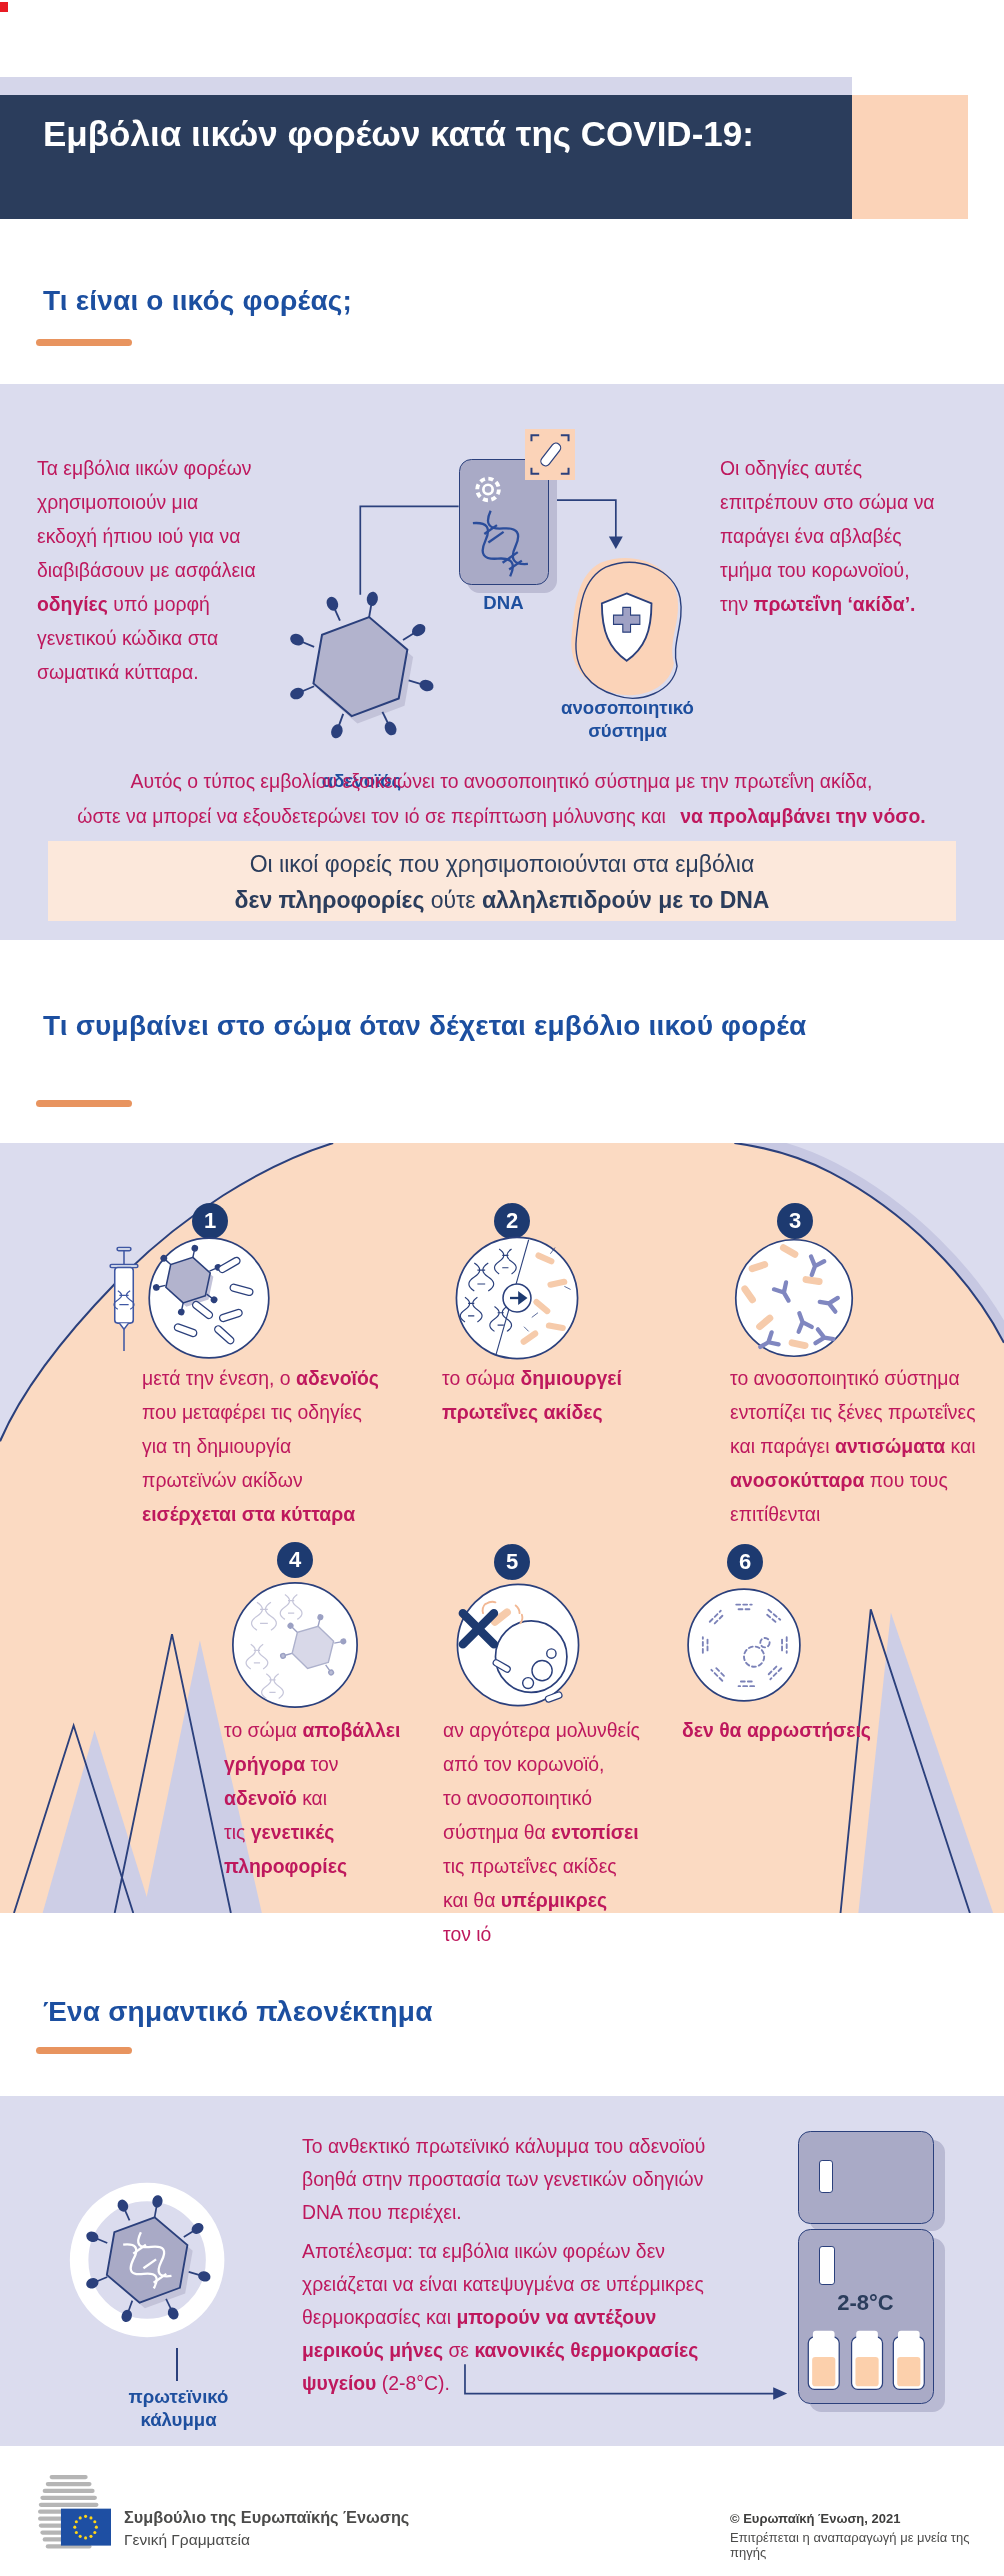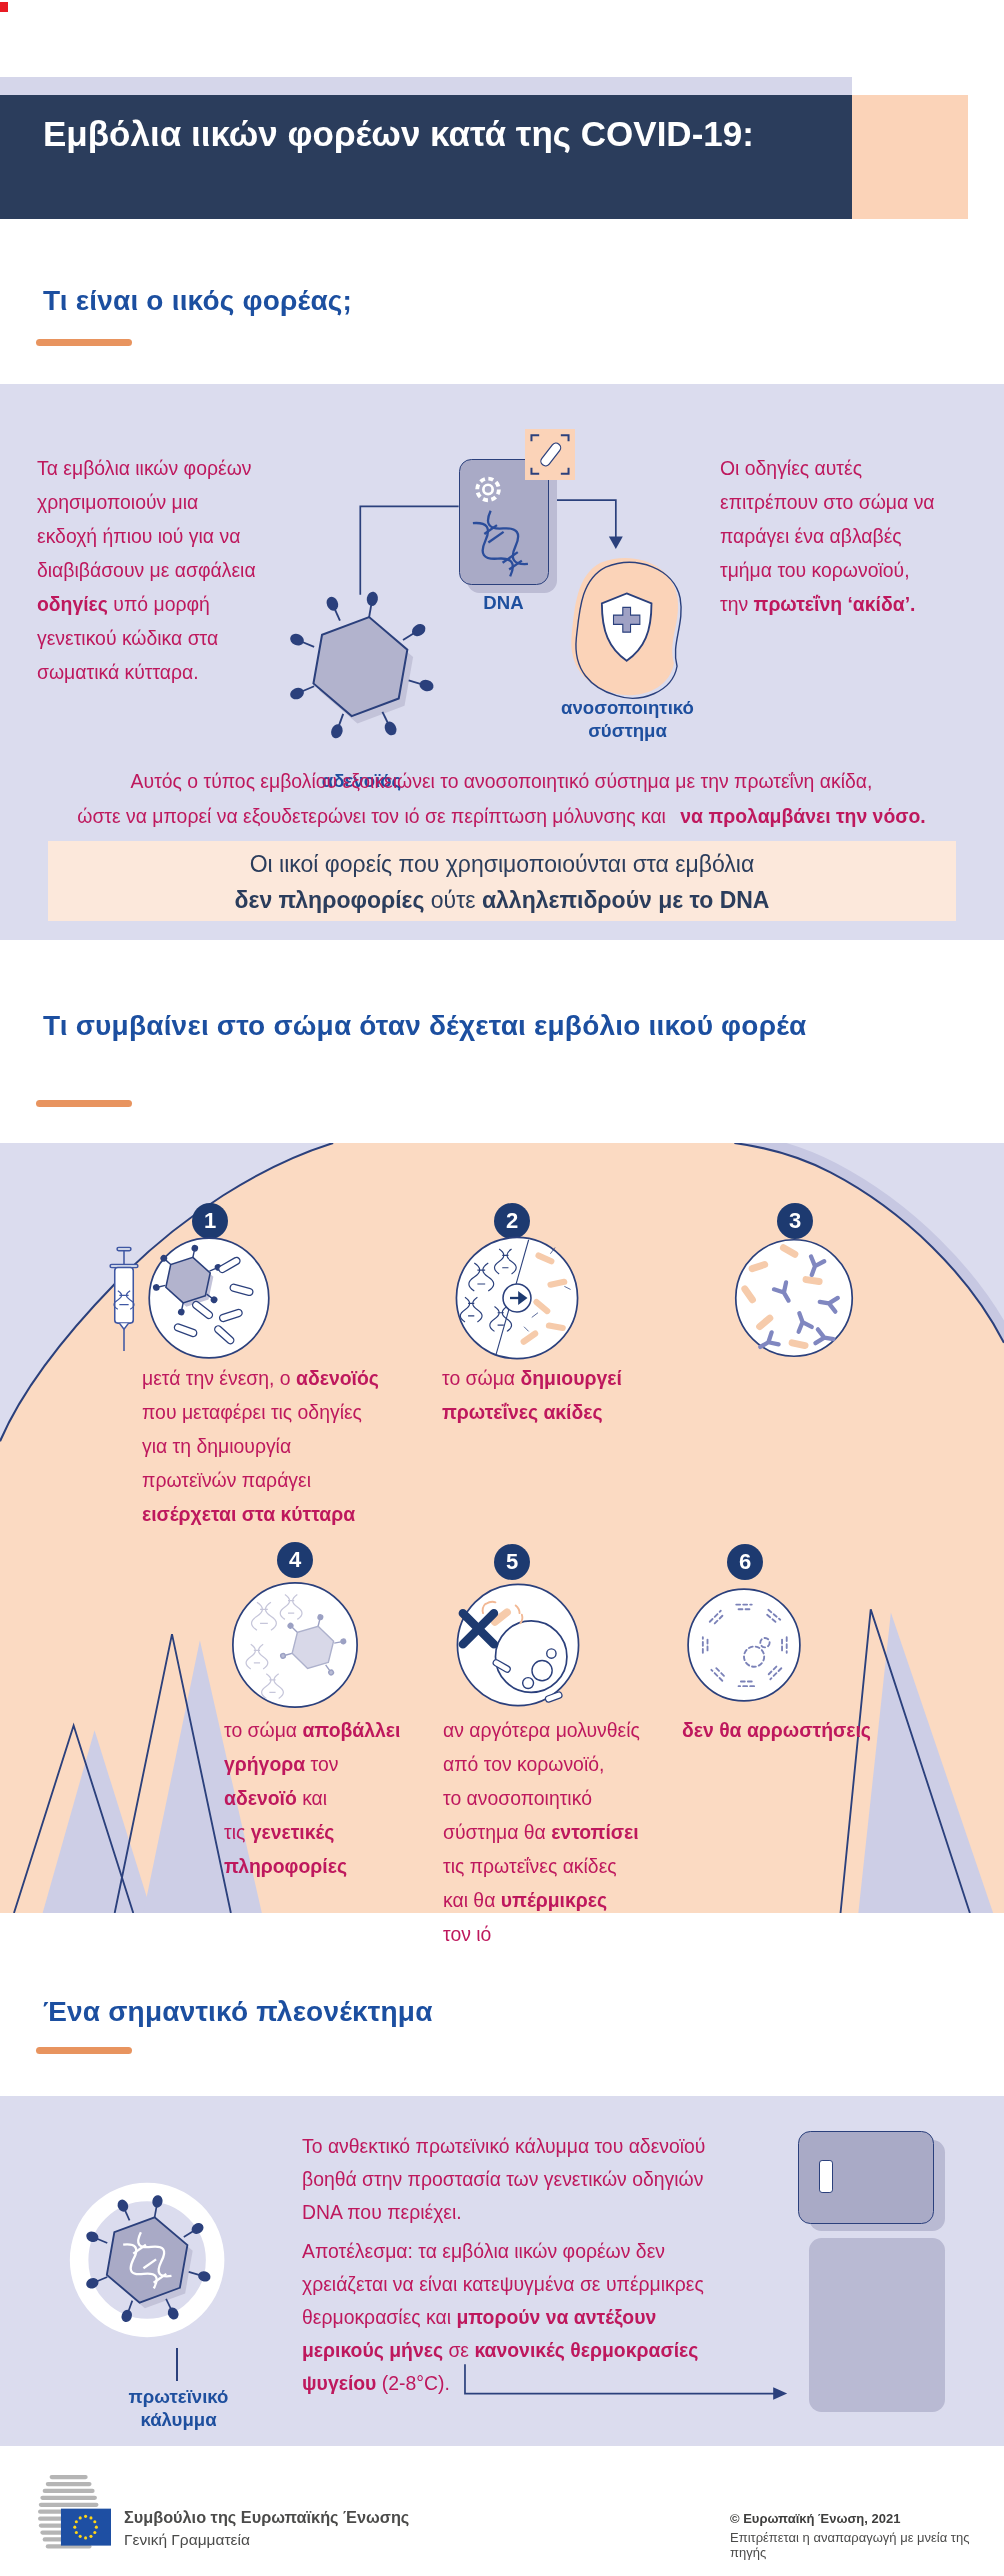--- a/index.html
+++ b/index.html
@@ -337,22 +337,23 @@
           <path d="M-10,0 h20 M-7,6 h14"></path>
         </g>
       <g transform="translate(48,48) rotate(315)">
           <path d="M-10,0 h20 M-7,6 h14"></path>
         </g>
       <circle cx="98" cy="100" r="13"></circle>
       <circle cx="112" cy="82" r="6"></circle>
     </g>
   </svg>
 
-  <div class="abs para" style="left:142px;top:1361px;width:271px;"><span>μετά την ένεση, ο </span><span style="font-weight: 700;">αδενοϊός</span><br><span>που μεταφέρει τις οδηγίες</span><br><span>για τη δημιουργία</span><br><span>πρωτεϊνών παράγει</span><br><span style="font-weight: 700;">εισέρχεται στα κύτταρα</span></div>
+  <div class="abs para" style="left:142px;top:1361px;width:271px;"><span>μετά την ένεση, ο </span><span style="font-weight: 700;">αδενοϊός</span><br><span>που μεταφέρει τις οδηγίες</span><br><span>για τη δημιουργία</span><br><span>πρωτεϊνών ακίδων</span><br><span style="font-weight: 700;">εισέρχεται στα κύτταρα</span></div>
   <div class="abs para" style="left:442px;top:1361px;width:256px;"><span>το σώμα </span><span style="font-weight: 700;">δημιουργεί</span><br><span style="font-weight: 700;">πρωτεΐνες ακίδες</span></div>
+  <div class="abs para" style="left:730px;top:1361px;width:263px;"><span>το ανοσοποιητικό σύστημα</span><br><span>εντοπίζει τις ξένες πρωτεΐνες</span><br><span>και παράγει </span><span style="font-weight: 700;">αντισώματα</span><span> και</span><br><span style="font-weight: 700;">ανοσοκύτταρα</span><span> που τους</span><br><span>επιτίθενται</span></div>
   <div class="abs para" style="left:224px;top:1713px;width:217px;"><span>το σώμα </span><span style="font-weight: 700;">αποβάλλει</span><br><span style="font-weight: 700;">γρήγορα</span><span> τον</span><br><span style="font-weight: 700;">αδενοϊό</span><span> και</span><br><span>τις </span><span style="font-weight: 700;">γενετικές</span><br><span style="font-weight: 700;">πληροφορίες</span></div>
   <div class="abs para" style="left:443px;top:1713px;width:240px;"><span>αν αργότερα μολυνθείς</span><br><span>από τον κορωνοϊό,</span><br><span>το ανοσοποιητικό</span><br><span>σύστημα θα </span><span style="font-weight: 700;">εντοπίσει</span><br><span>τις πρωτεΐνες ακίδες</span><br><span>και θα </span><span style="font-weight: 700;">υπέρμικρες</span><br><span>τον ιό</span></div>
   <div class="abs para" style="left:682px;top:1713px;width:232px;"><span style="font-weight: 700;">δεν θα αρρωστήσεις</span></div>
 
   <div class="abs h2" style="left:43px;top:1996px;">Ένα σημαντικό πλεονέκτημα</div>
   <div class="abs dash" style="left:36px;top:2047px;"></div>
 
   <div class="abs" style="left:0;top:2096px;width:1004px;height:350px;background:#dbdcee;"></div>
 
   <svg class="abs" style="left:64px;top:2175px;" width="167" height="170" viewBox="0 0 215 220">
@@ -394,20 +395,37 @@
   <svg class="abs" style="left:434px;top:2364px;" width="364" height="39" viewBox="0 0 470 50">
     <path d="M40,0 V38 H440" fill="none" stroke="#2b407c" stroke-width="2.2"></path>
     <polygon points="438,30 438,46 456,38" fill="#2b407c"></polygon>
   </svg>
 
   <div class="abs" style="left:809px;top:2140px;width:136px;height:91px;border-radius:12.4px;background:#b9bad3;"></div>
   <div class="abs" style="left:798px;top:2131px;width:136px;height:93px;border-radius:12.4px;background:#a9aac6;border:1.5px solid #2b407c;box-sizing:border-box;">
     <div style="position:absolute;left:20px;top:28px;width:12.4px;height:31px;background:#ffffff;border:1.5px solid #2b407c;border-radius:3.1px;"></div>
   </div>
   <div class="abs" style="left:809px;top:2238px;width:136px;height:174px;border-radius:12.4px;background:#b9bad3;"></div>
+  <div class="abs" style="left:798px;top:2229px;width:136px;height:175px;border-radius:12.4px;background:#a9aac6;border:1.5px solid #2b407c;box-sizing:border-box;">
+    <div style="position:absolute;left:20px;top:15.5px;width:14px;height:37px;background:#ffffff;border:1.5px solid #2b407c;border-radius:3.1px;"></div>
+    <div class="center" style="position:absolute;left:20px;top:60px;width:93px;font-size:22px;font-weight:700;color:#2b3d5c;">2-8°C</div>
+    <svg width="133" height="172" viewBox="0 0 172 222" style="position:absolute;left:0;top:0;">
+      <g>
+        <rect x="12" y="138" width="40" height="68" rx="8" fill="#ffffff" stroke="#2b407c" stroke-width="1.6"></rect>
+        <rect x="17" y="164" width="30" height="38" rx="4" fill="#fcd0ac"></rect>
+        <rect x="18" y="130" width="28" height="14" rx="4" fill="#ffffff"></rect>
+        <rect x="68" y="138" width="40" height="68" rx="8" fill="#ffffff" stroke="#2b407c" stroke-width="1.6"></rect>
+        <rect x="73" y="164" width="30" height="38" rx="4" fill="#fcd0ac"></rect>
+        <rect x="74" y="130" width="28" height="14" rx="4" fill="#ffffff"></rect>
+        <rect x="122" y="138" width="40" height="68" rx="8" fill="#ffffff" stroke="#2b407c" stroke-width="1.6"></rect>
+        <rect x="127" y="164" width="30" height="38" rx="4" fill="#fcd0ac"></rect>
+        <rect x="128" y="130" width="28" height="14" rx="4" fill="#ffffff"></rect>
+      </g>
+    </svg>
+  </div>
 
   <svg class="abs" style="left:33px;top:2474px;" width="89" height="77" viewBox="0 0 115 100">
     <g stroke="#b5b5b5" stroke-width="5.5" stroke-linecap="round">
       <line x1="24" y1="4" x2="68" y2="4"></line>
       <line x1="19" y1="13" x2="73" y2="13"></line>
       <line x1="15" y1="22" x2="77" y2="22"></line>
       <line x1="12" y1="31" x2="80" y2="31"></line>
       <line x1="10" y1="40" x2="82" y2="40"></line>
       <line x1="9" y1="49" x2="83" y2="49"></line>
       <line x1="9" y1="58" x2="83" y2="58"></line>

